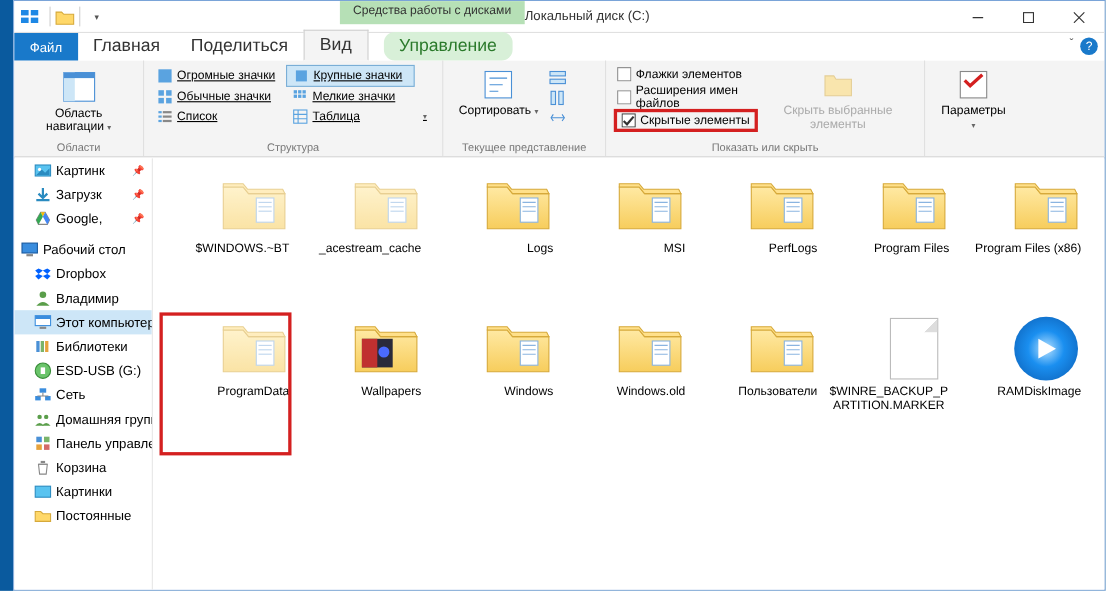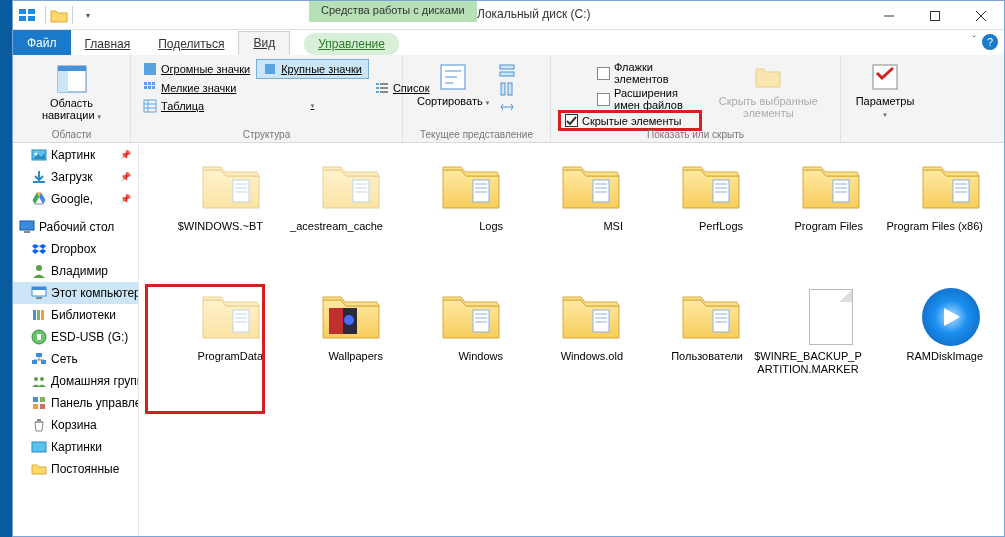--- a/index.html
+++ b/index.html
@@ -16,40 +16,40 @@
 .qat-sep { width:1px; height:18px; background:#d0d0d0; margin:0 2px;}
 .folder-mini { width:18px;height:15px; }
 .ctx-tab { position:absolute; left:296px; top:0; height:21px; padding:3px 12px; background:#b6e0b6; font-size:11px; color:#333; }
 .win-title { position:absolute; left:464px; top:6px; font-size:12px; color:#333;}
 .win-btns { position:absolute; right:0; top:0; display:flex; }
 .win-btn { width:46px; height:29px; display:flex; align-items:center; justify-content:center;}
 
 
 .tabrow { height:25px; background:#fff; display:flex; align-items:flex-end; position:relative;}
 .file-tab { background:#1979ca; color:#fff; height:25px; padding:4px 14px; font-size:12px; display:flex; align-items:center;}
-.tab { padding:4px 14px; font-size:12px; color:#333; cursor:pointer;text-decoration:underline;}
+.tab { padding:4px 14px; font-size:16px; color:#333; cursor:pointer;}
 .tab.ctx { background:#d8f0d8; color:#2b7a2b;border-radius:10px;}
 .tab.active { border:1px solid #d0d0d0; border-bottom:1px solid #f4f4f4; background:#f4f4f4;text-align:right;}
 .tabrow-right { position:absolute; right:6px; top:4px; display:flex; gap:6px;}
 .help-ico{ width:16px;height:16px; border-radius:50%; background:#1979ca; color:#fff; font-size:11px; display:flex;align-items:center;justify-content:center;}
 
 
 .ribbon { height:88px; background:#f4f4f4; border-bottom:1px solid #d8d8d8; display:flex; }
 .rgroup { border-right:1px solid #e0e0e0; padding:4px 6px 2px 6px; display:flex; flex-direction:column; position:relative;}
 .rgroup-label { position:absolute; bottom:2px; left:0; right:0; text-align:center; font-size:10px; color:#777; }
 .nav-pane { display:flex; flex-direction:column; align-items:center; padding:4px 8px;}
 .big-ico { width:32px; height:32px; }
 .big-lbl { font-size:11px; text-align:center; line-height:12px; margin-top:2px;}
 .layout-grid { display:grid; grid-template-columns:auto auto auto; gap:0; }
 .layout-item { display:flex; align-items:center; gap:4px; padding:2px 6px; font-size:11px; white-space:nowrap;text-decoration:underline;}
 .layout-item.sel { border:1px solid #7aaed6; background:#cde6f7;}
 .lay-ico{ width:14px;height:14px; flex-shrink:0;}
 .sort-col{ display:flex; flex-direction:column; align-items:center; padding:2px 8px;}
 .checks{ display:flex; flex-direction:column; gap:2px; padding:2px 4px; font-size:11px;}
-.chk-row{ display:flex; align-items:center; gap:4px;margin-left:36px;}
+.chk-row{ display:flex; align-items:center; gap:4px;}
 .chk-row.highlight{ border:3px solid #d42020; padding:1px 4px; margin:-3px -3px 0 -3px;}
 .chk-box{ width:13px;height:13px; flex-shrink:0;}
 .vert-btn{ display:flex; flex-direction:column; align-items:center; padding:2px 10px;}
 .ribbon .dd{ font-size:7px; color:#666;}
 
 
 .content { position:absolute; top:143px; left:0; right:0; bottom:0; display:flex;}
 .sidebar { width:126px; background:#fff; border-right:1px solid #e5e5e5; overflow:hidden;}
 .sb-item { display:flex; align-items:center; gap:4px; padding:3px 4px 3px 18px; font-size:12px; white-space:nowrap;}
 .sb-item.sel { background:#cde6f7;}
@@ -151,20 +151,29 @@
             </svg>
             <span>Огромные значки</span>
           </div>
         <div class="layout-item sel">
             <svg class="lay-ico" viewBox="0 0 14 14">
               <rect x="2" y="2" width="10" height="10" fill="#5aa3e0"></rect>
             </svg>
             <span>Крупные значки</span>
           </div>
         <div></div>
+        <div class="layout-item">
+            <svg class="lay-ico" viewBox="0 0 14 14">
+              <rect x="1" y="1" width="5" height="5" fill="#5aa3e0"></rect>
+              <rect x="8" y="1" width="5" height="5" fill="#5aa3e0"></rect>
+              <rect x="1" y="8" width="5" height="5" fill="#5aa3e0"></rect>
+              <rect x="8" y="8" width="5" height="5" fill="#5aa3e0"></rect>
+            </svg>
+            <span>Обычные значки</span>
+          </div>
         <div class="layout-item">
             <svg class="lay-ico" viewBox="0 0 14 14">
               <rect x="1" y="1" width="3" height="3" fill="#5aa3e0"></rect>
               <rect x="5" y="1" width="3" height="3" fill="#5aa3e0"></rect>
               <rect x="9" y="1" width="3" height="3" fill="#5aa3e0"></rect>
               <rect x="1" y="5" width="3" height="3" fill="#5aa3e0"></rect>
               <rect x="5" y="5" width="3" height="3" fill="#5aa3e0"></rect>
               <rect x="9" y="5" width="3" height="3" fill="#5aa3e0"></rect>
             </svg>
             <span>Мелкие значки</span>

